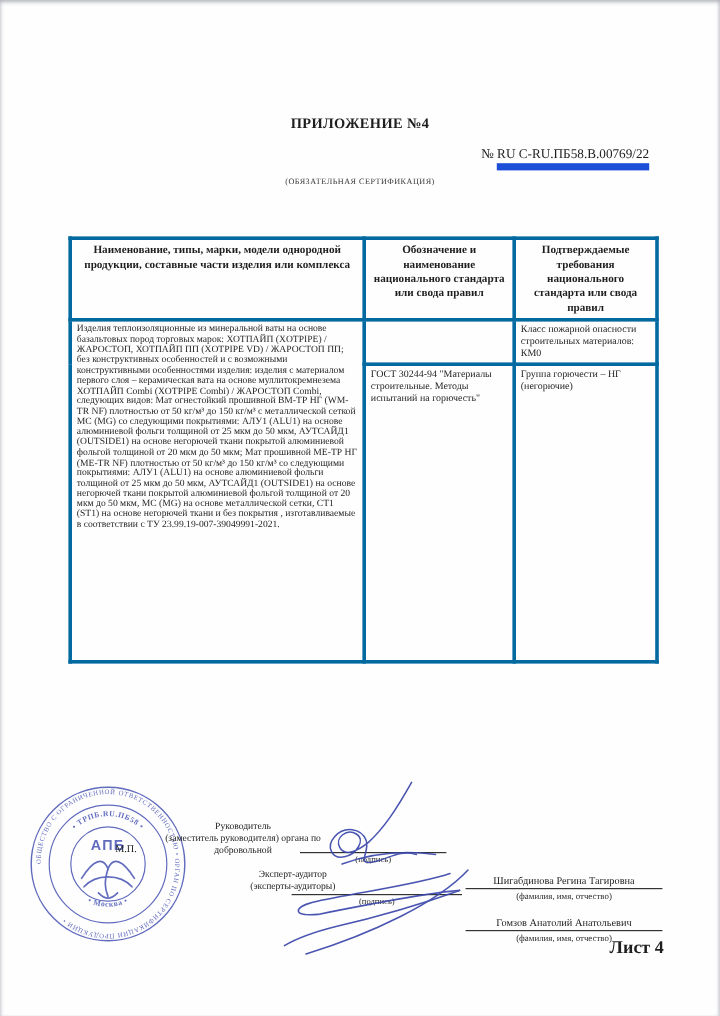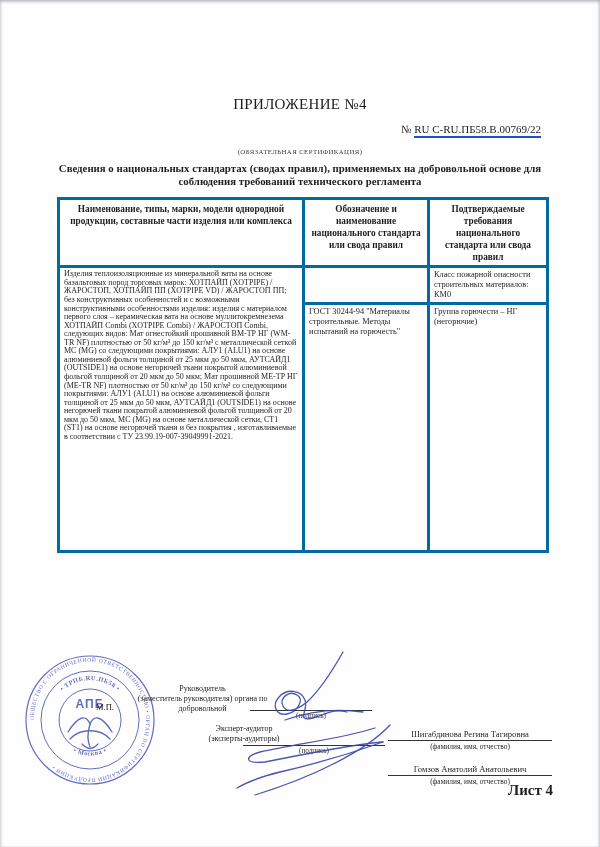--- a/index.html
+++ b/index.html
@@ -8,32 +8,32 @@
     width:600px;height:847px;
     margin:0 auto;
     background:#fefefe;
     font-family:"Liberation Serif","DejaVu Serif",serif;
     color:#1e1e1e;
     overflow:hidden;
     box-shadow:inset 0 2px 3px rgba(120,125,135,.45), inset -2px 0 2px rgba(160,165,175,.25), inset 2px 0 2px rgba(190,195,205,.25);
   }
   .appendix-title{
     position:absolute;left:0;right:0;top:96px;
-    text-align:center;font-weight:normal;font-size:15px;letter-spacing:.3px;
+    text-align:center;font-weight:bold;font-size:12px;letter-spacing:.3px;
   }
   .cert-title{
     position:absolute;left:193px;top:121px;
     font-weight:bold;font-size:13px;letter-spacing:.2px;
   }
   .cert-number{
     position:absolute;left:401px;top:123px;
     font-size:11px;
   }
   .cert-number .num{
-    border-bottom:2px solid #1d4ed8;padding-bottom:1px;text-align:right;
+    border-bottom:6px solid #1d4ed8;padding-bottom:1px;text-align:right;
   }
   .cert-kind{
     position:absolute;left:0;right:0;top:148px;
     text-align:center;font-size:6.8px;letter-spacing:.4px;color:#3a3a3a;
   }
   .subtitle{
     position:absolute;left:50px;top:162px;width:500px;
     text-align:center;font-weight:bold;font-size:10.8px;line-height:1.2;
   }
   table.std{
@@ -103,21 +103,20 @@
 <body>
 
 <div class="page">
 
   <div class="appendix-title">ПРИЛОЖЕНИЕ №4</div>
 
   <div class="cert-number"><span>№</span> <span class="num">RU C-RU.ПБ58.В.00769/22</span></div>
 
   <div class="cert-kind">(ОБЯЗАТЕЛЬНАЯ СЕРТИФИКАЦИЯ)</div>
 
-  <div class="subtitle">Сведения о национальных стандартах (сводах правил), применяемых на добровольной основе для соблюдения требований технического регламента</div>
 
   <table class="std">
     <colgroup>
         <col class="col1">
         <col class="col2">
         <col class="col3">
       </colgroup>
     <tbody>
         <tr class="hdr">
       <th>Наименование, типы, марки, модели однородной продукции, составные части изделия или комплекса</th>

